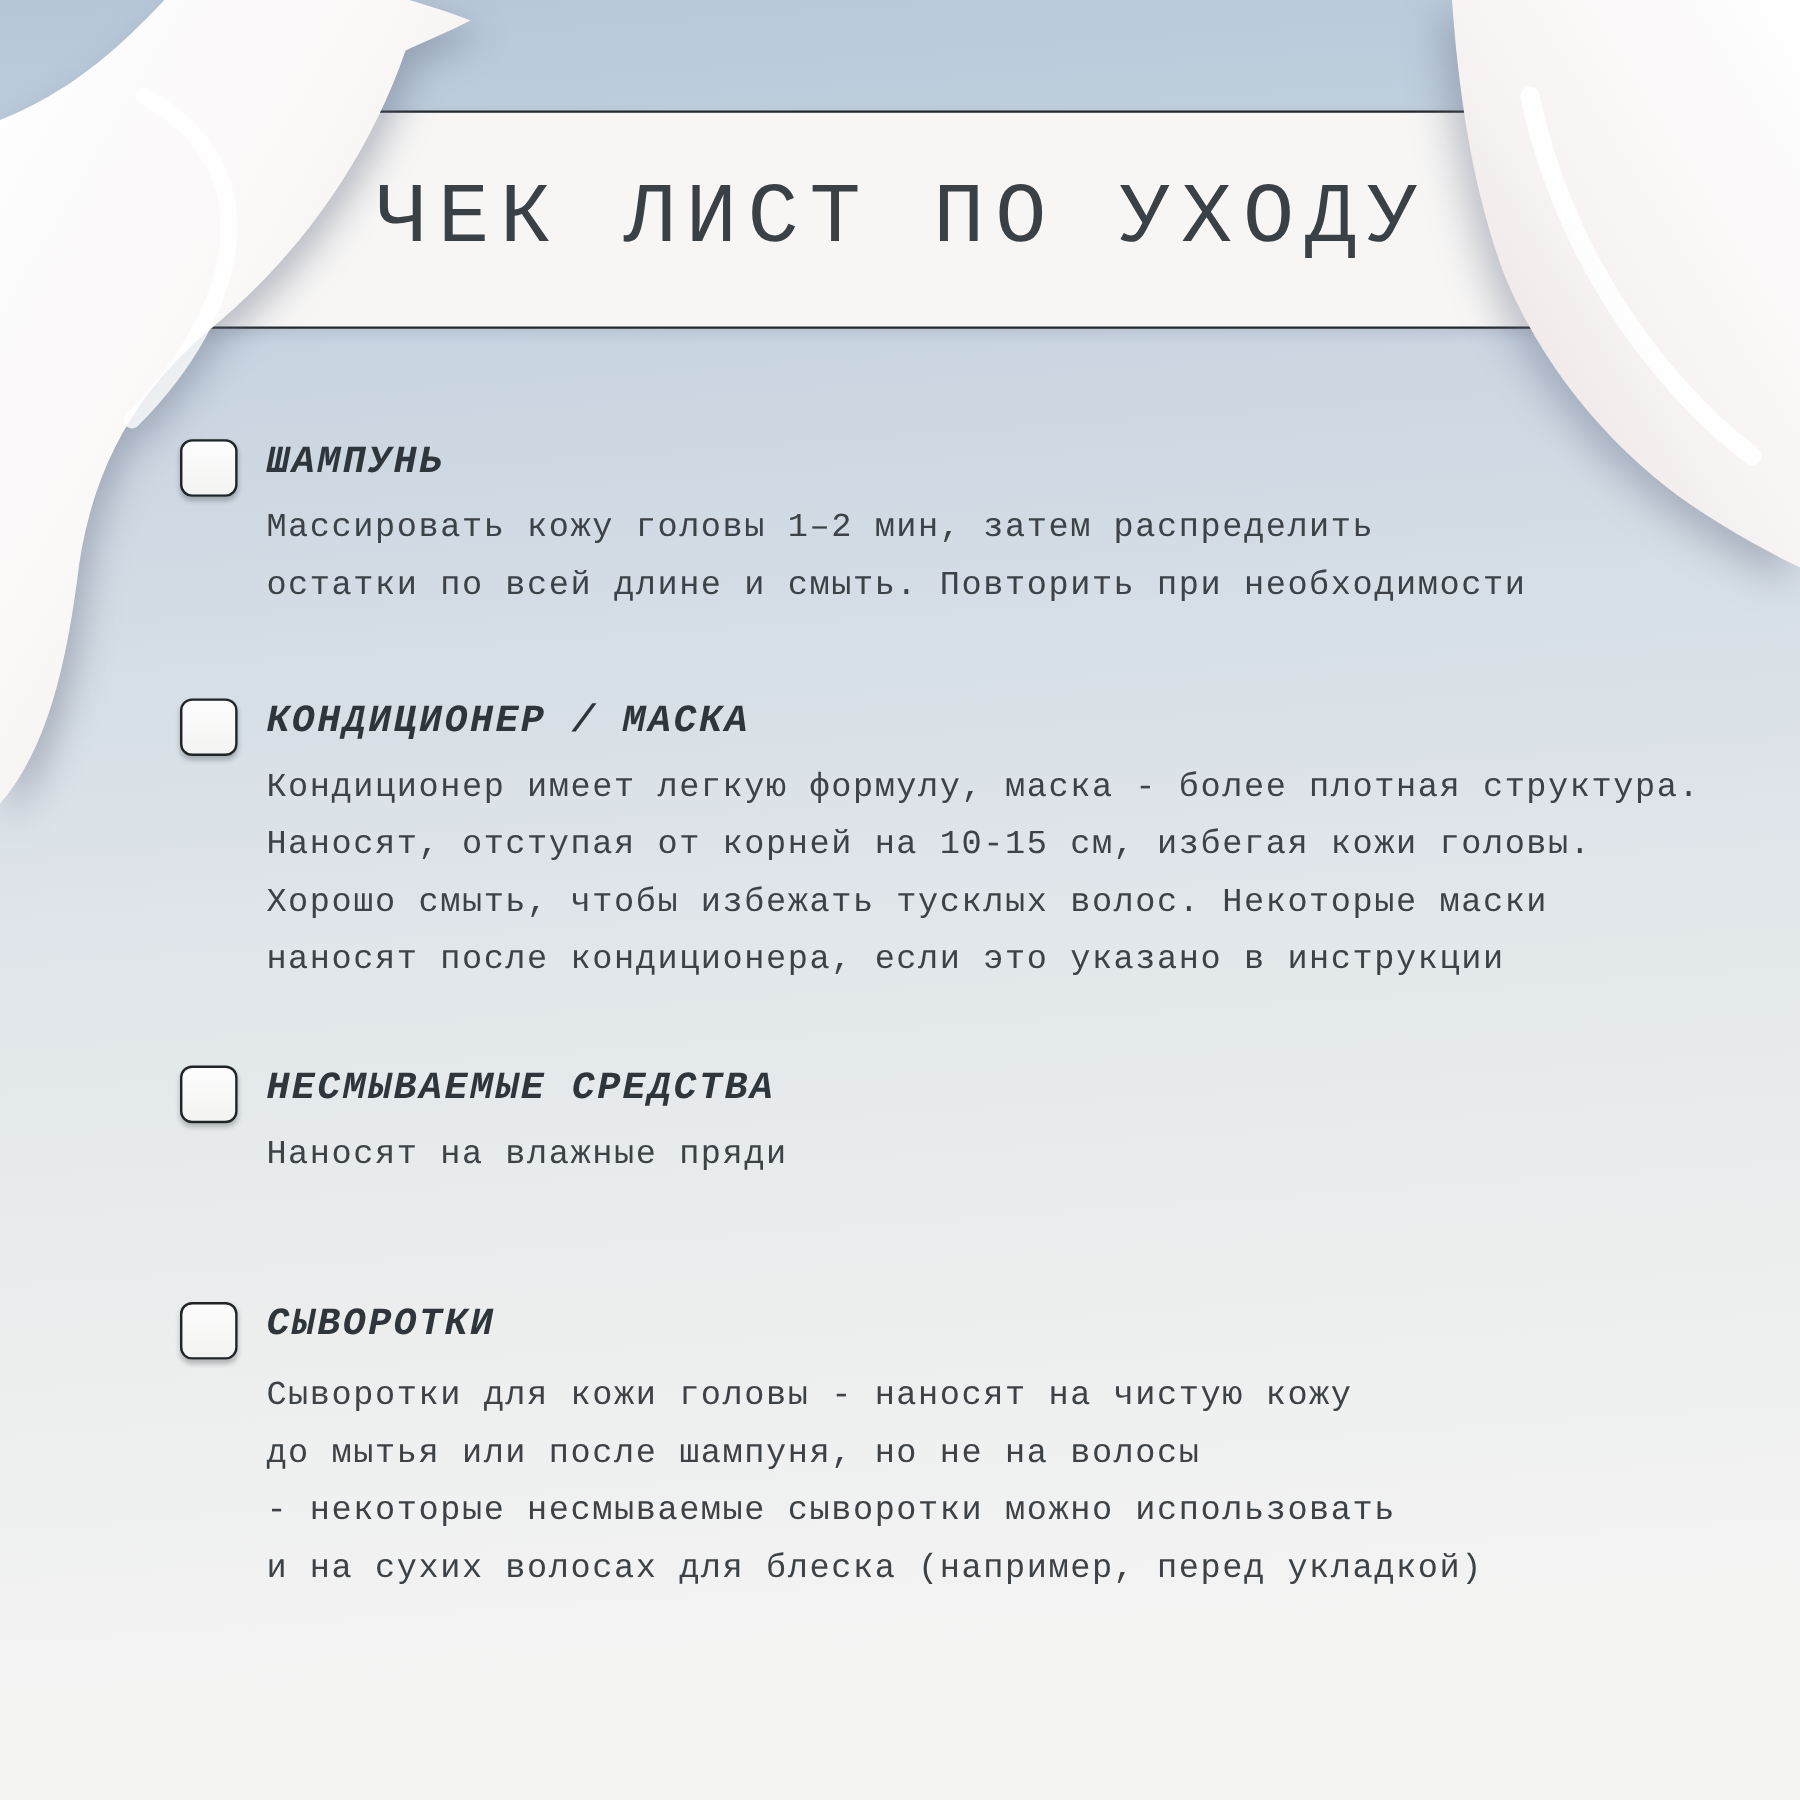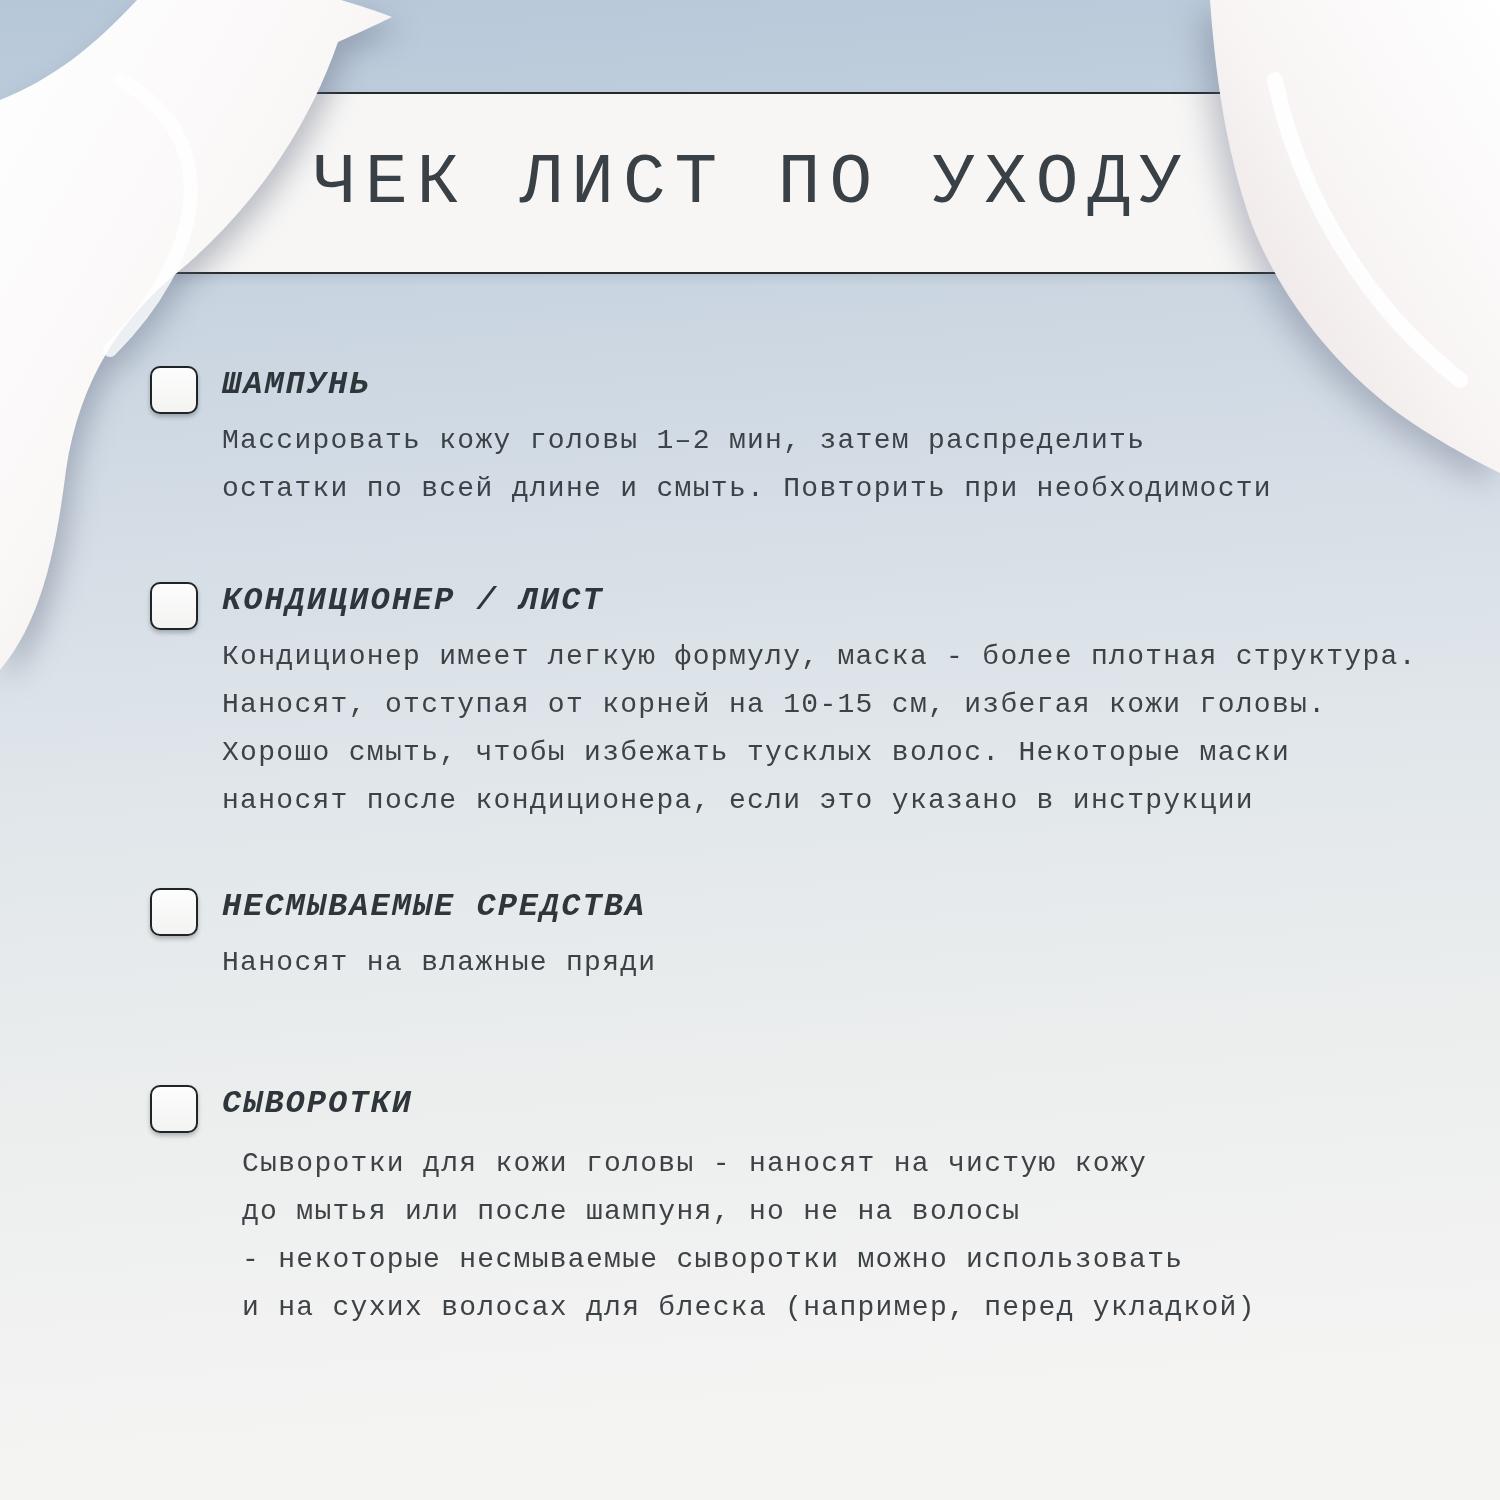--- a/index.html
+++ b/index.html
@@ -64,21 +64,21 @@
     color:#2f363b;
     white-space:nowrap;
   }
   .line {
     font-size:28px;
     line-height:48px;
     letter-spacing:1.3px;
     color:#3c4246;
     white-space:nowrap;
   }
-  .para2 { margin-top:13px;margin-left:20px; }
+  .para2 { margin-top:13px; }
 
   .i1 { top:362px; }
   .i2 { top:578px; }
   .i3 { top:884px; }
   .i4 { top:1081px; }
 </style>
 </head>
 <body>
 
 <div class="canvas">
@@ -131,21 +131,21 @@
     <div class="content">
       <h2>ШАМПУНЬ</h2>
       <div class="line">Массировать кожу головы 1–2 мин, затем распределить</div>
       <div class="line">остатки по всей длине и смыть. Повторить при необходимости</div>
     </div>
   </div>
 
   <div class="item i2">
     <div class="checkbox"></div>
     <div class="content">
-      <h2>КОНДИЦИОНЕР / ЛИСТ</h2>
+      <h2>КОНДИЦИОНЕР / МАСКА</h2>
       <div class="line">Кондиционер имеет легкую формулу, маска - более плотная структура.</div>
       <div class="line">Наносят, отступая от корней на 10-15 см, избегая кожи головы.</div>
       <div class="line">Хорошо смыть, чтобы избежать тусклых волос. Некоторые маски</div>
       <div class="line">наносят после кондиционера, если это указано в инструкции</div>
     </div>
   </div>
 
   <div class="item i3">
     <div class="checkbox"></div>
     <div class="content">

